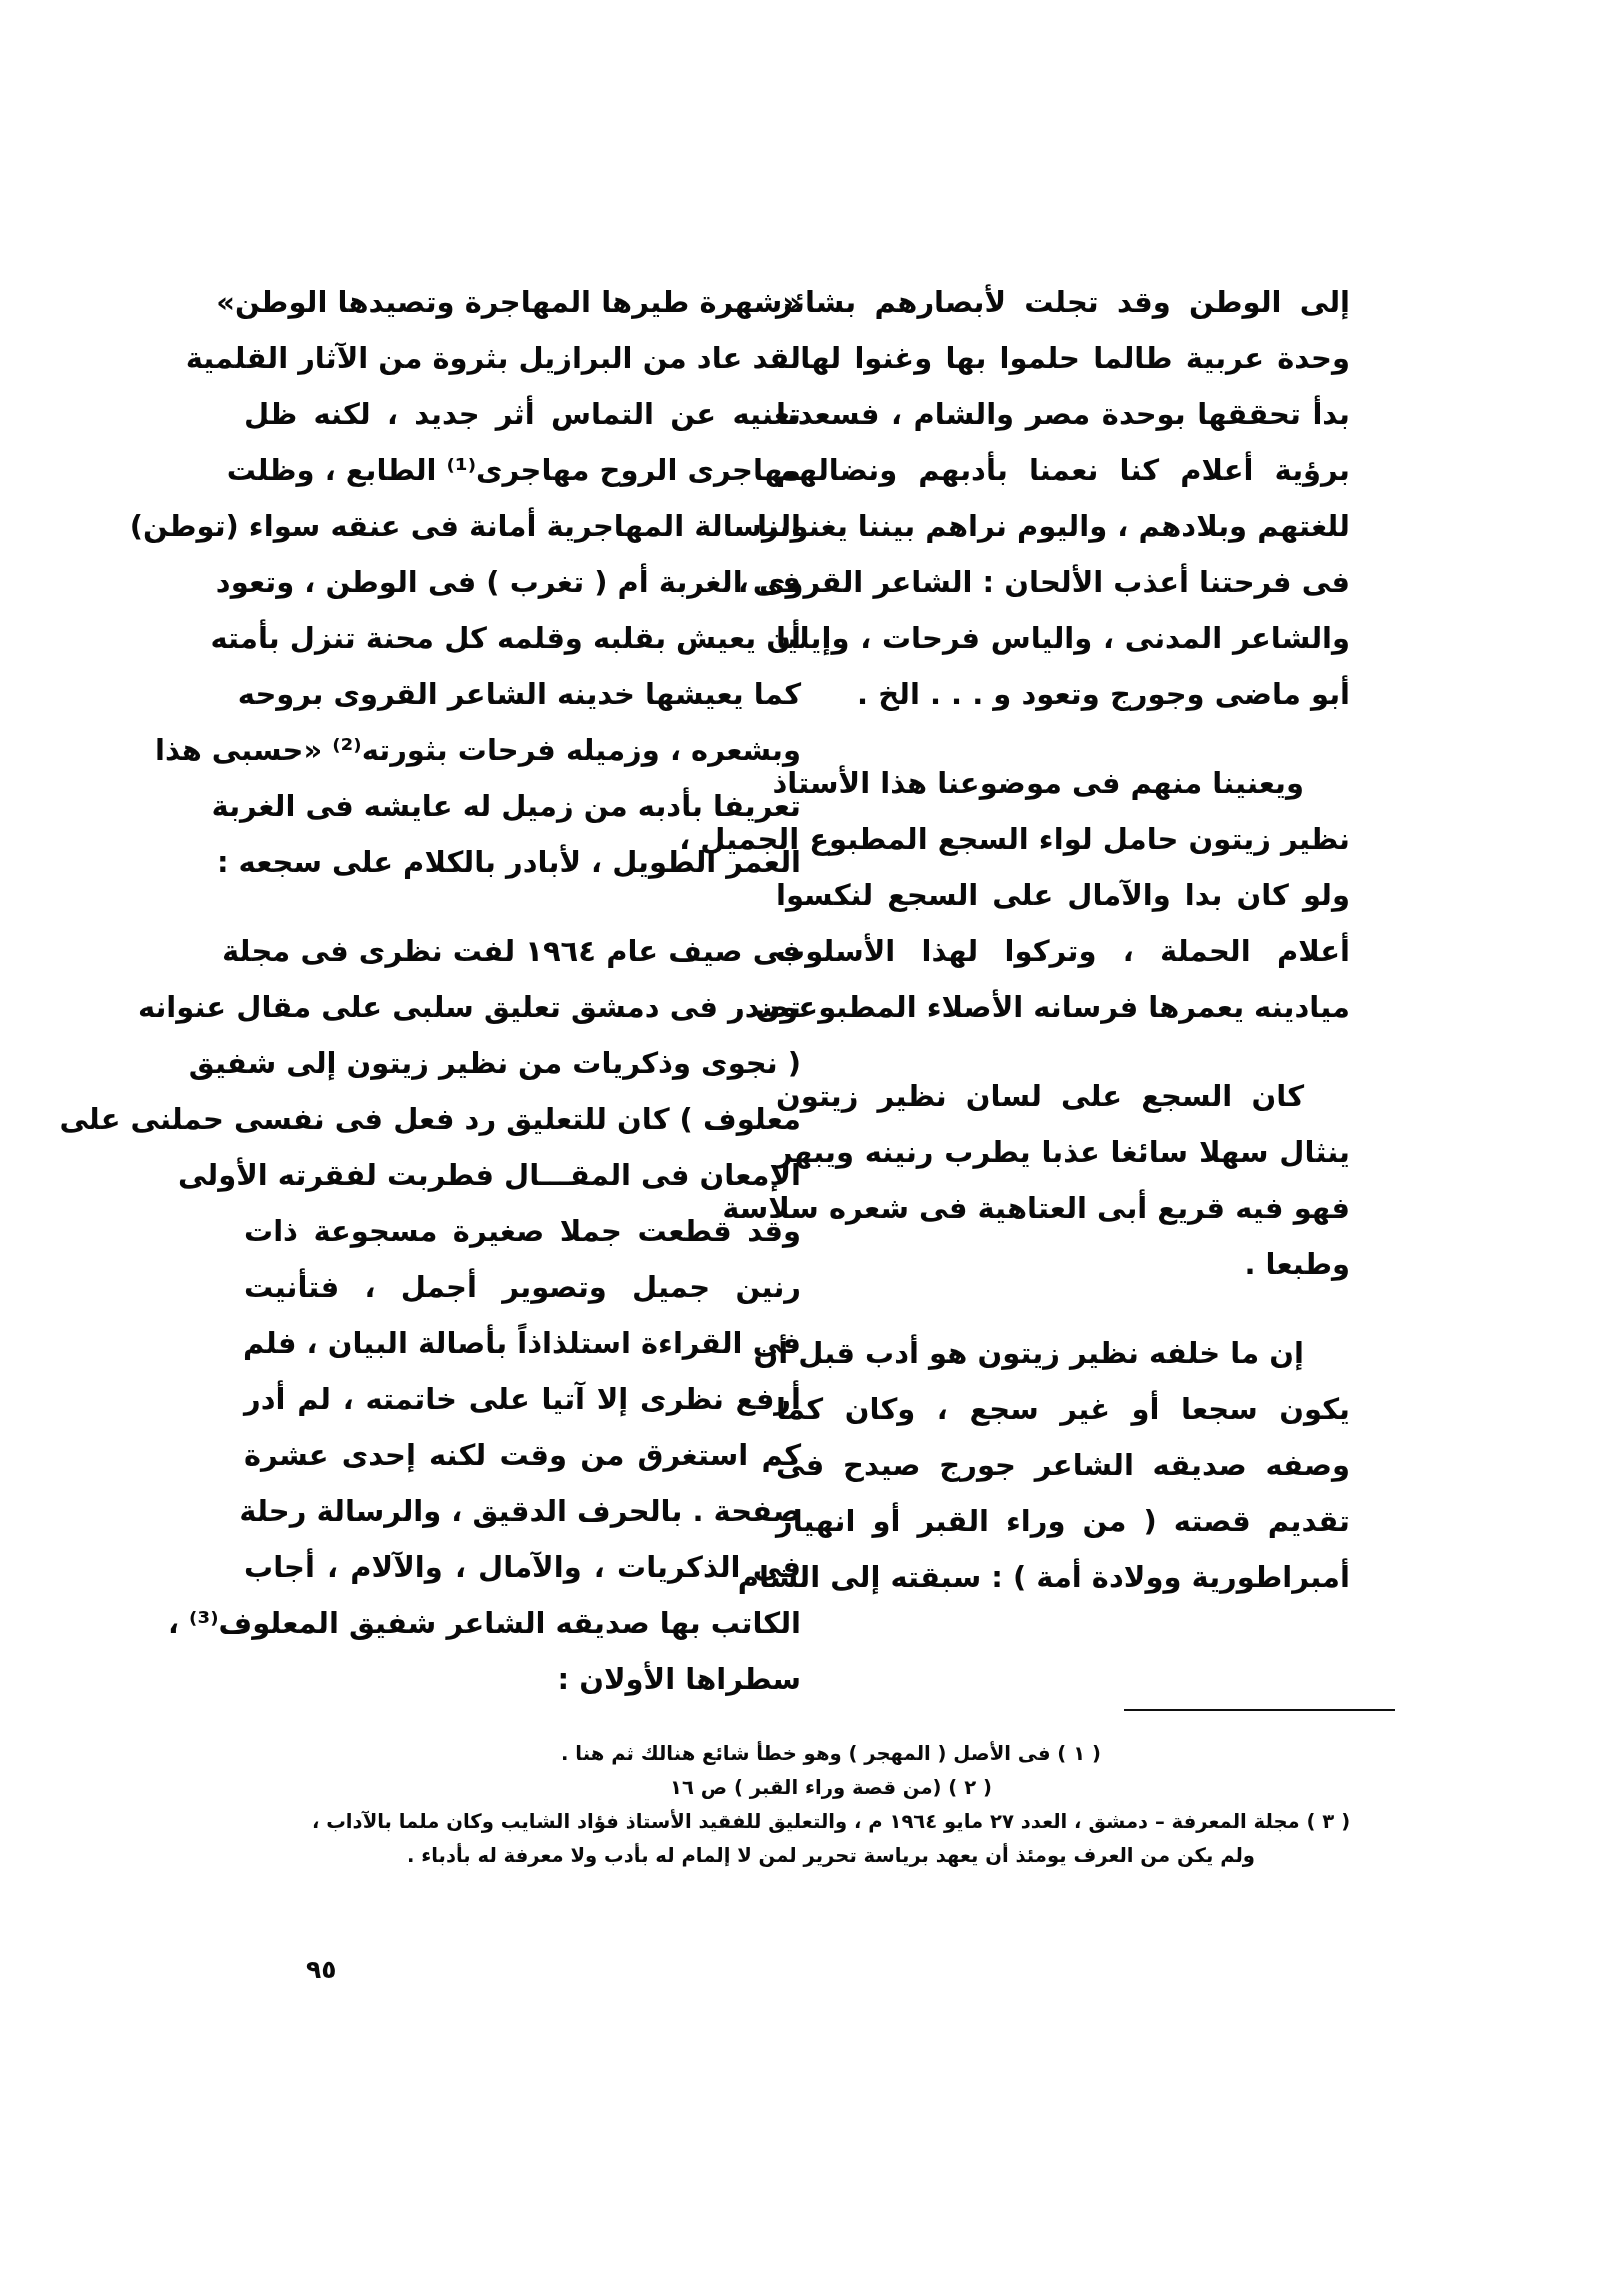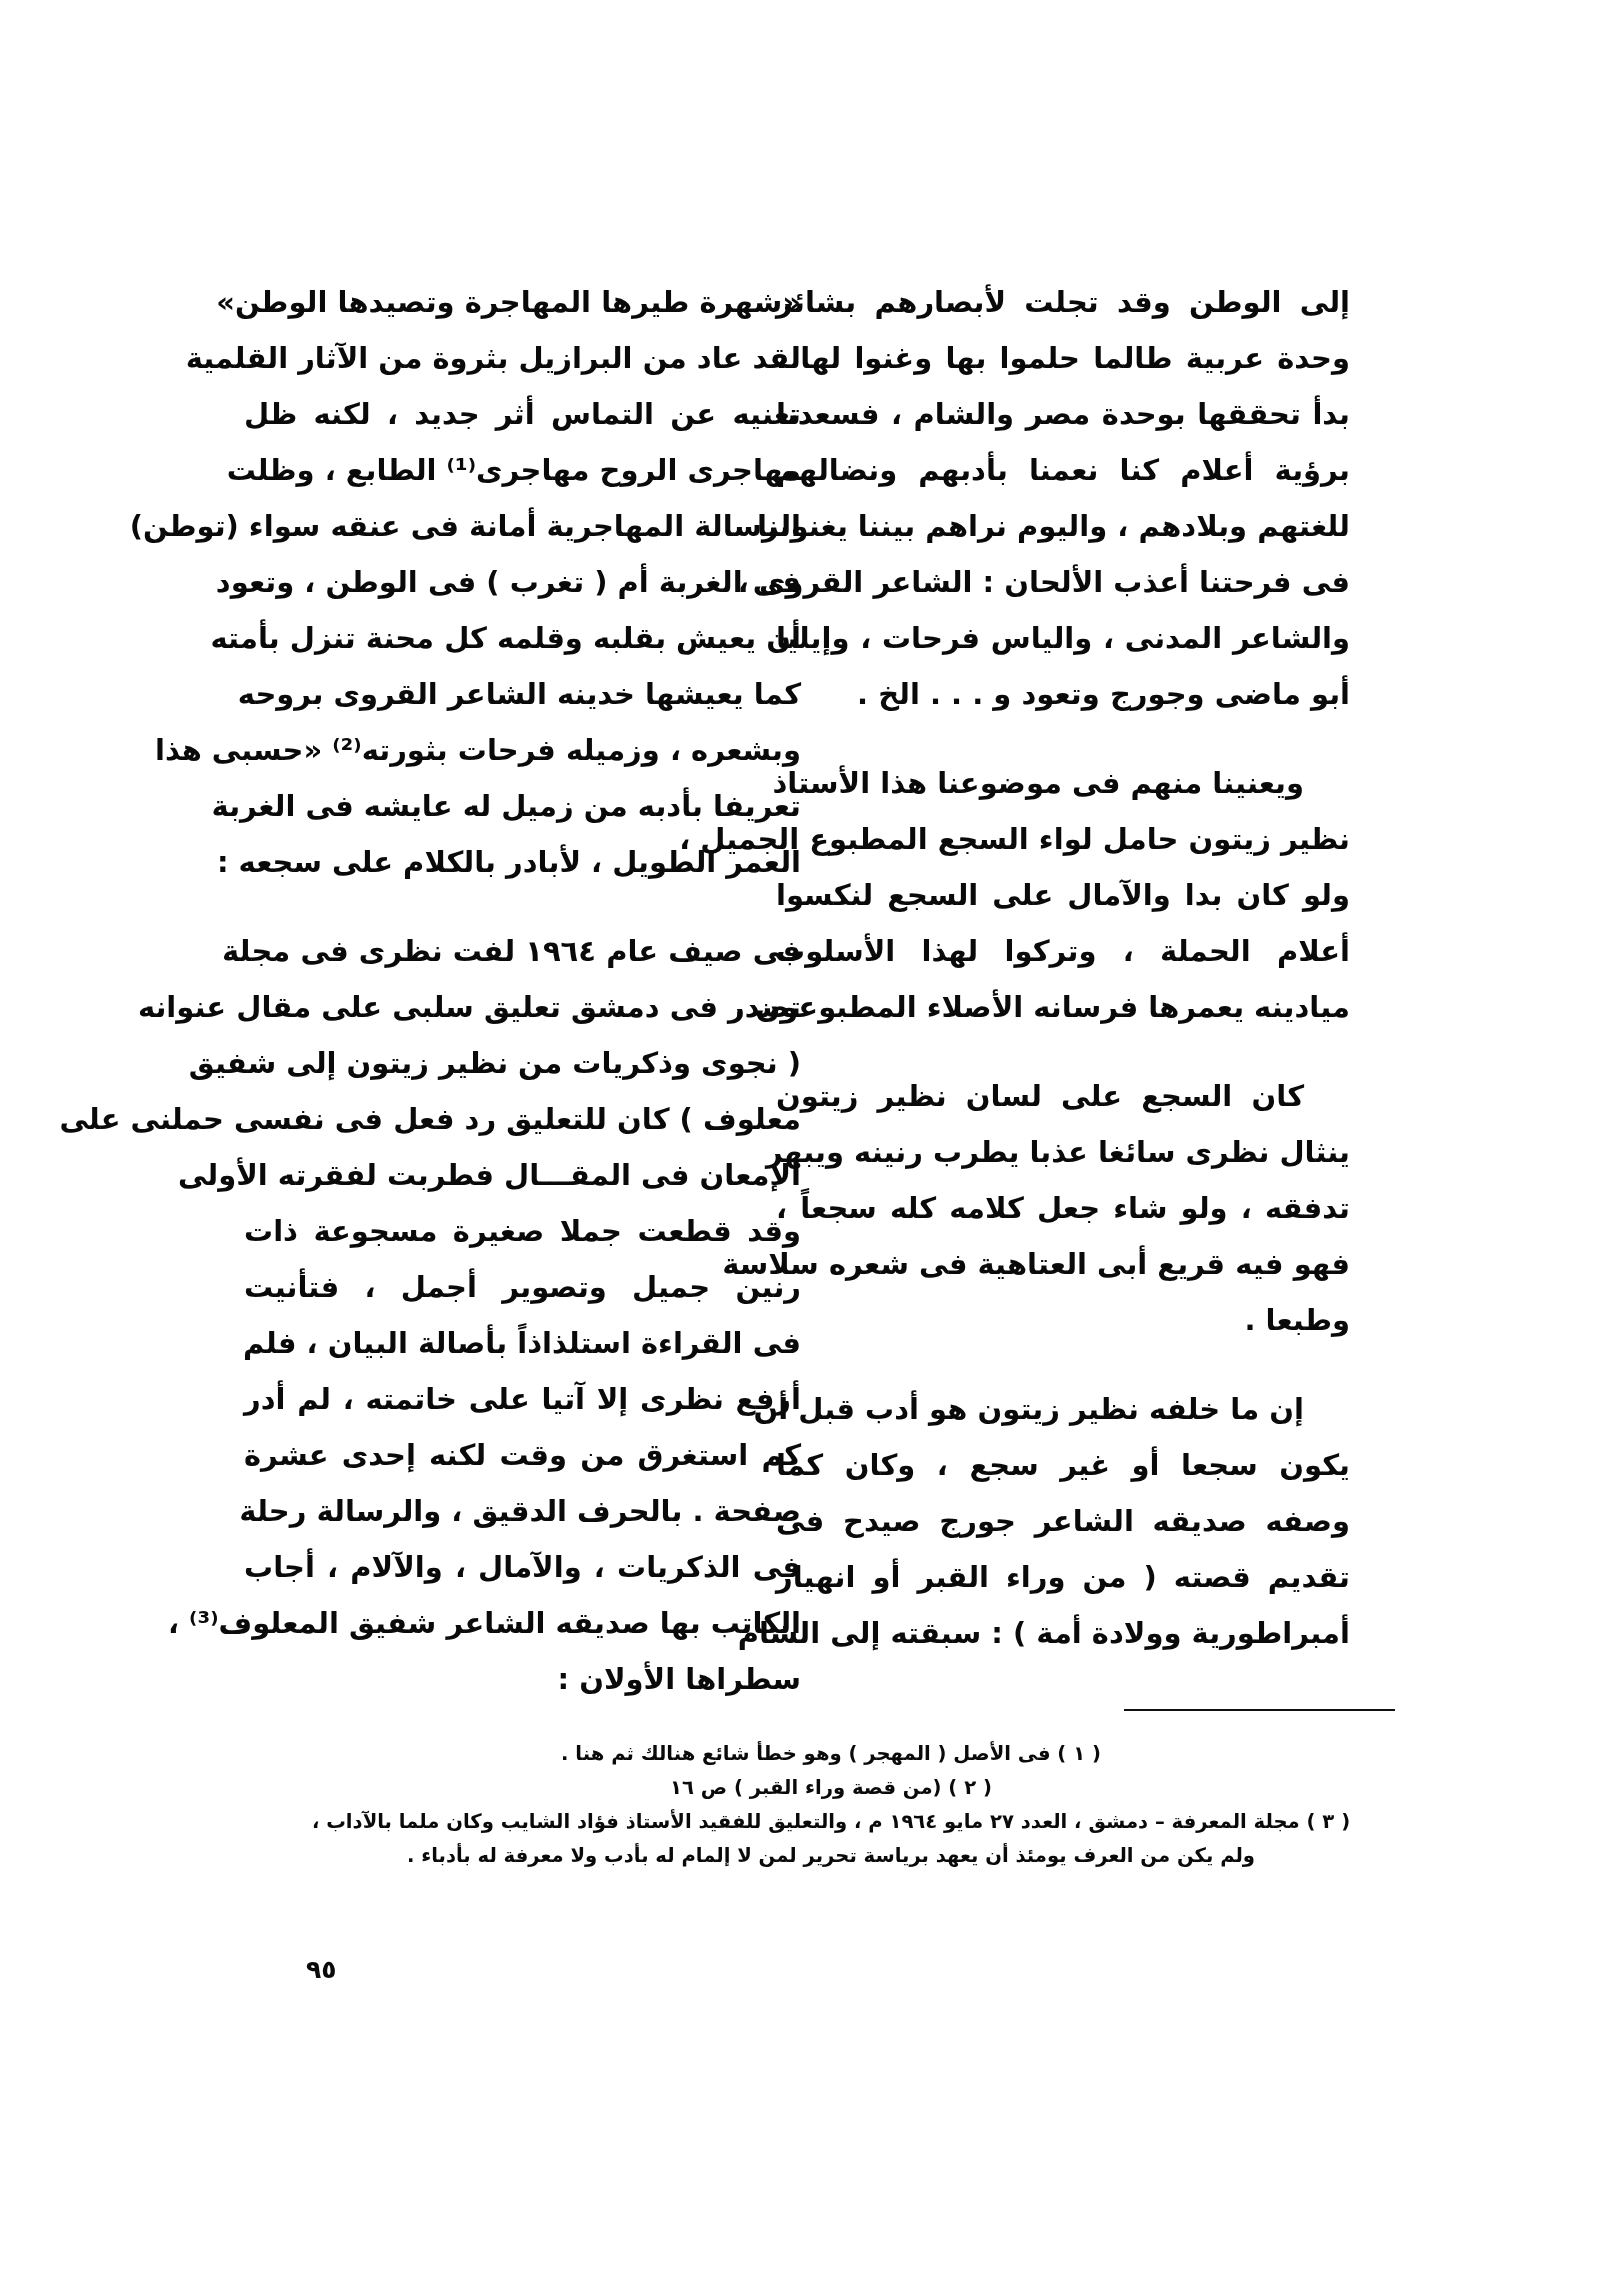--- a/index.html
+++ b/index.html
@@ -96,22 +96,21 @@
     </div>
     <div class="para">
       <span class="line indent">ويعنينا منهم فى موضوعنا هذا الأستاذ</span>
       <span class="line">نظير زيتون حامل لواء السجع المطبوع الجميل ،</span>
       <span class="line">ولو كان بدا والآمال على السجع لنكسوا</span>
       <span class="line">أعلام الحملة ، وتركوا لهذا الأسلوب</span>
       <span class="line last">ميادينه يعمرها فرسانه الأصلاء المطبوعون .</span>
     </div>
     <div class="para">
       <span class="line indent">كان السجع على لسان نظير زيتون</span>
-      <span class="line">ينثال نظرى سائغا عذبا يطرب رنينه ويبهر</span>
-      <span class="line">تدفقه ، ولو شاء جعل كلامه كله سجعاً ،</span>
+      <span class="line">ينثال سهلا سائغا عذبا يطرب رنينه ويبهر</span>
       <span class="line">فهو فيه قريع أبى العتاهية فى شعره سلاسة</span>
       <span class="line last">وطبعا .</span>
     </div>
     <div class="para">
       <span class="line indent">إن ما خلفه نظير زيتون هو أدب قبل أن</span>
       <span class="line">يكون سجعا أو غير سجع ، وكان كما</span>
       <span class="line">وصفه صديقه الشاعر جورج صيدح فى</span>
       <span class="line">تقديم قصته ( من وراء القبر أو انهيار</span>
       <span class="line">أمبراطورية وولادة أمة ) : سبقته إلى الشام</span>
     </div>

